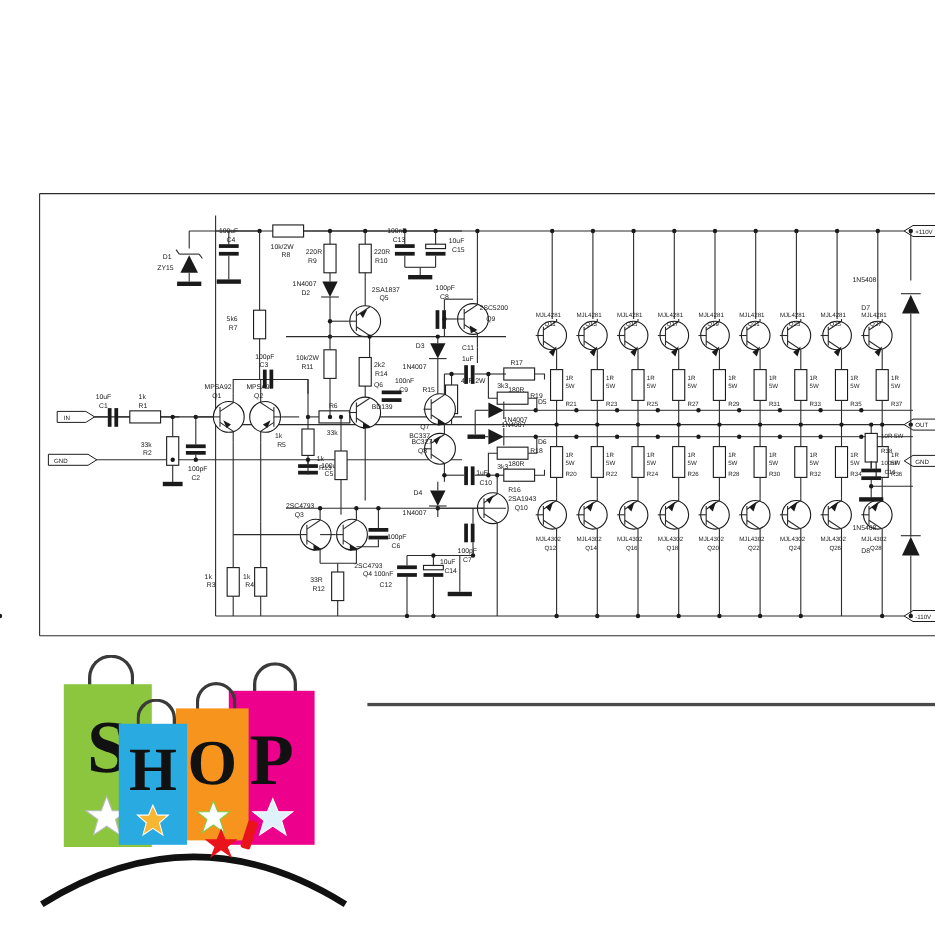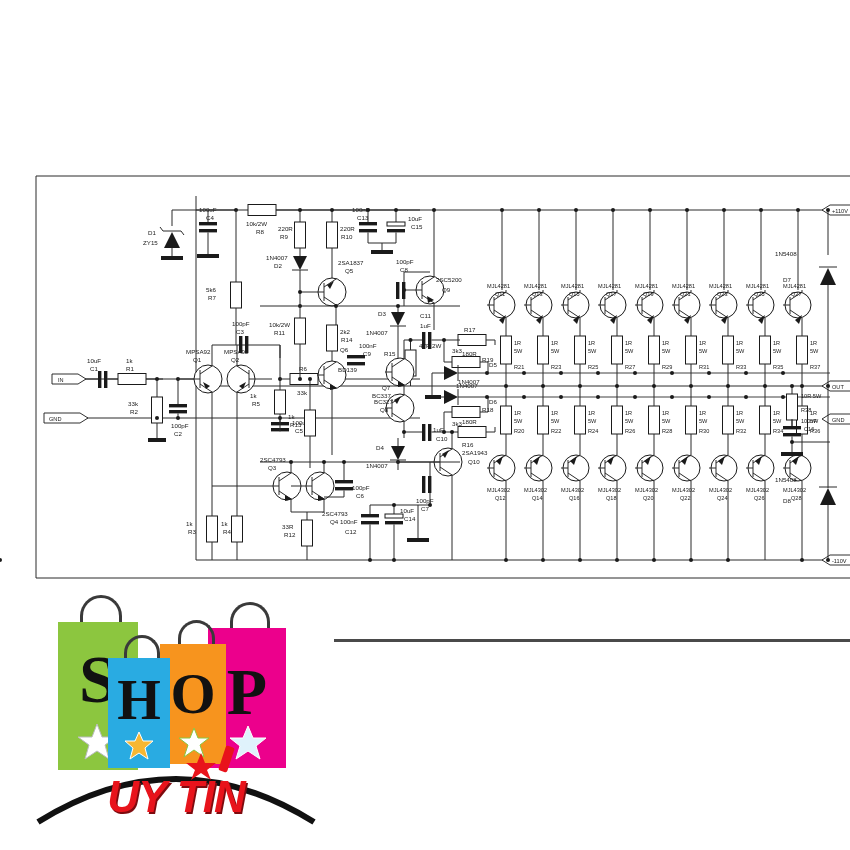--- a/index.html
+++ b/index.html
@@ -1078,18 +1078,17 @@
     <svg width="280" height="105">
       <path d="M2 96 Q140 10 278 96" fill="none" stroke="#111111" stroke-width="6"></path>
     </svg>
   </div>
 
   <svg id="redstar" width="30" height="28">
     <polygon points="15,1 19,11 30,11 21,18 25,28 15,21 5,28 9,18 0,11 11,11" fill="#e8131b"></polygon>
   </svg>
   <div id="redtick"></div>
 
-  <div id="uytin">UY TIN</div>
 </div>
 
 <div id="hrule"></div>
 
 </div>
 
 </body></html>

